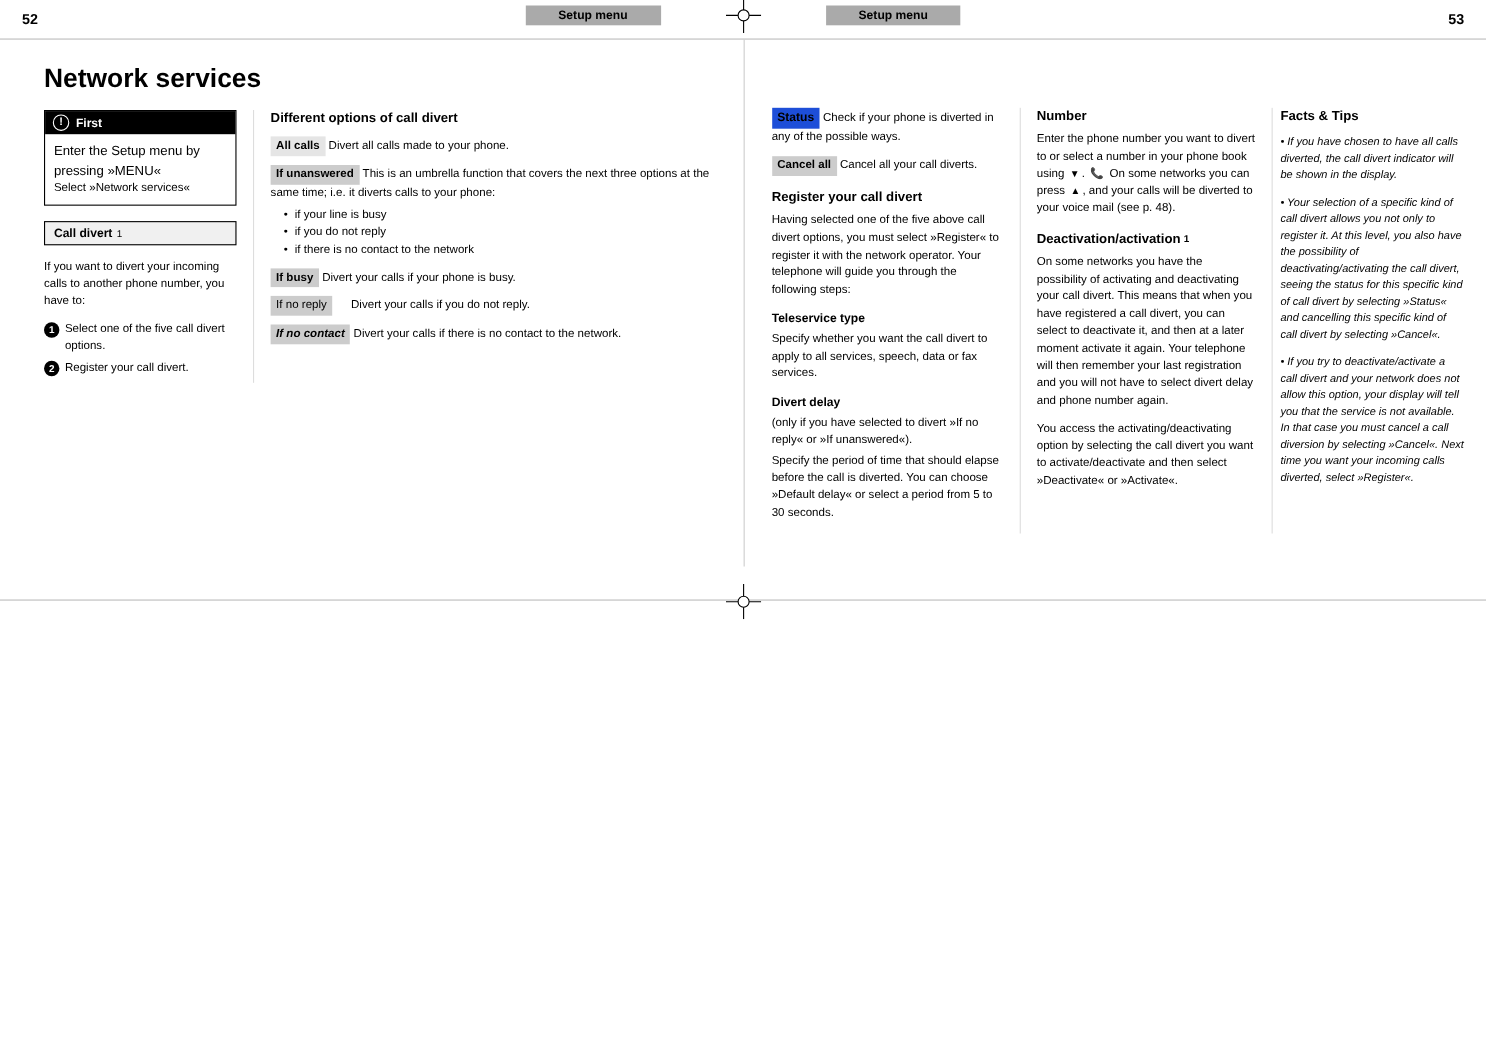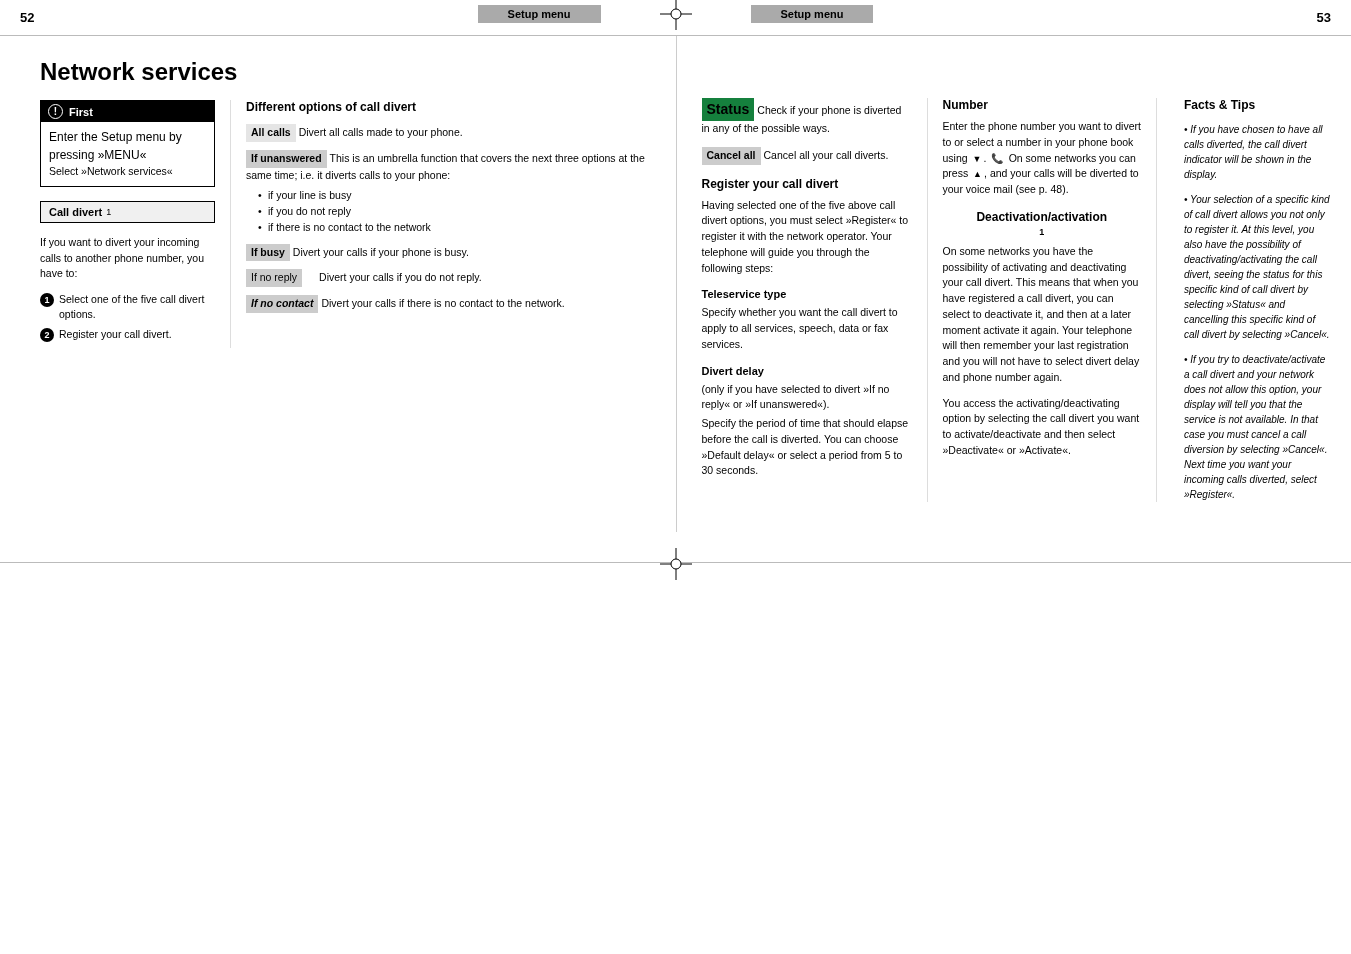--- a/index.html
+++ b/index.html
@@ -111,21 +111,21 @@
       </div>
     </div>
   </div>
 
   <div style="width:50%; padding:18px 20px 30px 25px; border-left:1px solid #ccc; position:relative;">
     <div style="display:flex; gap:15px; margin-top:44px;">
 
       <div style="width:210px; flex-shrink:0;">
 
         <p style="font-size:10.5px; line-height:1.5; margin-bottom:10px;">
-          <span style="background:#15803d; padding:1px 5px; font-weight:bold; font-size:14px; display:inline-block; margin-right:3px;">Status</span><span>Check if your phone is diverted in any of the possible ways.</span>
+          <span style="background:#1d4ed8; padding:1px 5px; font-weight:bold; font-size:11px; display:inline-block; margin-right:3px;">Status</span><span>Check if your phone is diverted in any of the possible ways.</span>
         </p>
 
         <p style="font-size:10.5px; line-height:1.5; margin-bottom:12px;">
           <span style="background:#ccc; padding:1px 5px; font-weight:bold; font-size:10.5px; display:inline-block; margin-right:3px;">Cancel all</span><span>Cancel all your call diverts.</span>
         </p>
 
         <div style="font-weight:bold; font-size:12px; margin-bottom:7px;">Register your call divert</div>
         <p style="font-size:10.5px; line-height:1.5; margin-bottom:12px;">Having selected one of the five above call divert options, you must select »Register« to register it with the network operator. Your telephone will guide you through the following steps:</p>
 
         <div style="font-weight:bold; font-size:11px; margin-bottom:5px;">Teleservice type</div>
@@ -142,30 +142,30 @@
         <div style="font-weight:bold; font-size:12px; margin-bottom:7px;">Number</div>
         <p style="font-size:10.5px; line-height:1.5; margin-bottom:12px;">
           <span>Enter the phone number you want to divert to or select a number in your phone book using</span>
           <span style="font-size:9px; margin: 0 2px;">▼</span>.
           <span style="font-size:10px; margin: 0 2px;">📞</span>
           <span>On some networks you can press</span>
           <span style="font-size:9px; margin: 0 2px;">▲</span>,
           <span>and your calls will be diverted to your voice mail (see p. 48).</span>
         </p>
 
-        <div style="font-weight:bold; font-size:12px; margin-bottom:7px; display:flex; align-items:center; gap:3px;flex-direction:column;">
+        <div style="font-weight:bold; font-size:12px; margin-bottom:7px; display:flex; align-items:center; gap:3px;">
           <span>Deactivation/activation</span>
           <span style="font-size:9px; vertical-align:super;">1</span>
         </div>
         <p style="font-size:10.5px; line-height:1.5; margin-bottom:10px;">On some networks you have the possibility of activating and deactivating your call divert. This means that when you have registered a call divert, you can select to deactivate it, and then at a later moment activate it again. Your telephone will then remember your last registration and you will not have to select divert delay and phone number again.</p>
         <p style="font-size:10.5px; line-height:1.5; margin-bottom:10px;">You access the activating/deactivating option by selecting the call divert you want to activate/deactivate and then select »Deactivate« or »Activate«.</p>
 
       </div>
 
-      <div style="width:175px; flex-shrink:0; padding-left:27px; border-left:1px solid #ddd;">
+      <div style="width:175px; flex-shrink:0; padding-left:7px; border-left:1px solid #ddd;">
         <div style="font-weight:bold; font-size:12px; margin-bottom:10px;">Facts &amp; Tips</div>
 
         <p style="font-size:10px; line-height:1.5; margin-bottom:10px; font-style:italic;">
           • <span>If you have chosen to have all calls diverted, the call divert indicator will be shown in the display.</span>
         </p>
         <p style="font-size:10px; line-height:1.5; margin-bottom:10px; font-style:italic;">
           • <span>Your selection of a specific kind of call divert allows you not only to register it. At this level, you also have the possibility of deactivating/activating the call divert, seeing the status for this specific kind of call divert by selecting »Status« and cancelling this specific kind of call divert by selecting »Cancel«.</span>
         </p>
         <p style="font-size:10px; line-height:1.5; font-style:italic;">
           • <span>If you try to deactivate/activate a call divert and your network does not allow this option, your display will tell you that the service is not available. In that case you must cancel a call diversion by selecting »Cancel«. Next time you want your incoming calls diverted, select »Register«.</span>

